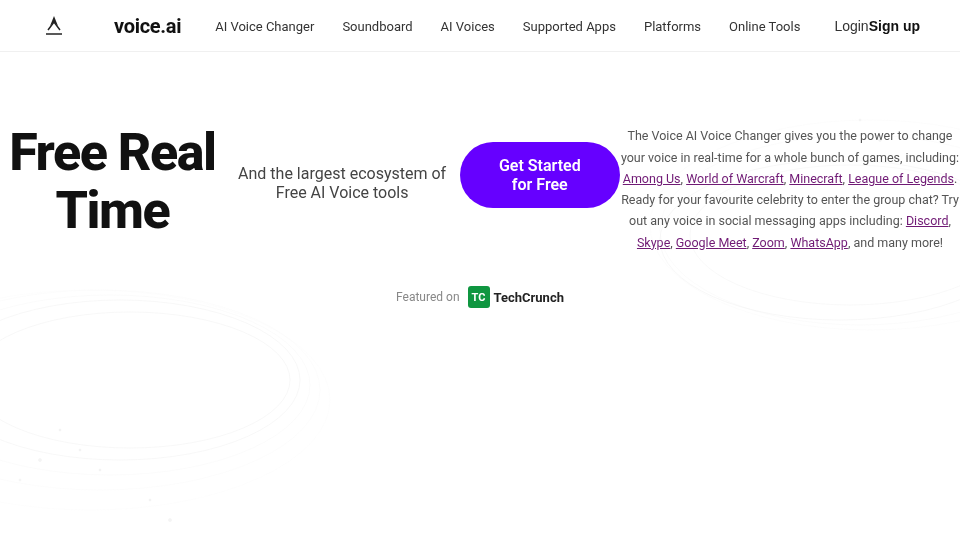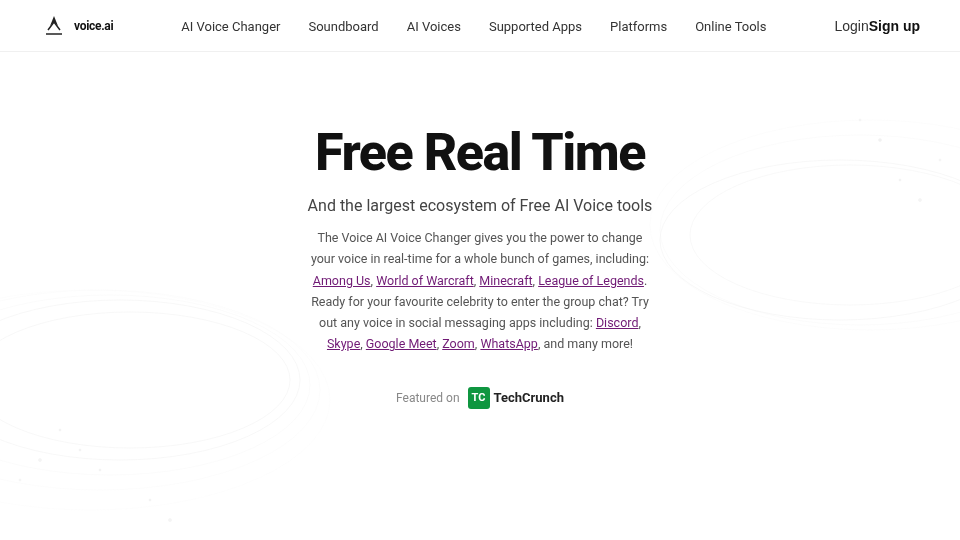--- a/index.html
+++ b/index.html
@@ -35,24 +35,25 @@
       align-items: center;
       gap: 6px;
     }
 
     .logo-icon {
       width: 28px;
       height: 28px;
     }
 
     .logo-text {
-      font-size: 12px;
+      font-size: 20px;
       font-weight: 700;
       color: #111;
       letter-spacing: -0.3px;
+      margin-left: 40px;
     }
 
     .nav-links {
       display: flex;
       align-items: center;
       gap: 28px;
       list-style: none;
     }
 
     .nav-links a {
@@ -86,21 +87,21 @@
       background: none;
       border: none;
       cursor: pointer;
     }
 
     
     .hero {
       position: relative;
       z-index: 5;
       display: flex;
-      flex-direction: column;
+      flex-direction: row;
       align-items: center;
       text-align: center;
       padding-top: 72px;
     }
 
     .hero-title {
       font-size: 52px;
       font-weight: 800;
       color: #111;
       line-height: 1.12;
@@ -254,20 +255,21 @@
   </div>
 </nav>
 
 <section class="hero">
   <h1 class="hero-title">
     <span>Free Real Time</span><br>
   </h1>
 
   <p class="hero-subtitle">And the largest ecosystem of Free AI Voice tools</p>
 
+  <a href="#" class="btn-cta">Get Started for Free</a>
 
   <p class="hero-desc">
     The Voice AI Voice Changer gives you the power to change your voice in real-time for a whole bunch of games, including: <a href="#">Among Us</a>, <a href="#">World of Warcraft</a>, <a href="#">Minecraft</a>, <a href="#">League of Legends</a>. Ready for your favourite celebrity to enter the group chat? Try out any voice in social messaging apps including: <a href="#">Discord</a>, <a href="#">Skype</a>, <a href="#">Google Meet</a>, <a href="#">Zoom</a>, <a href="#">WhatsApp</a>, and many more!
   </p>
 </section>
 
 <div class="featured">
   <span class="featured-text">Featured on</span>
   <div class="techcrunch-logo">
     <div class="tc-icon">TC</div>

